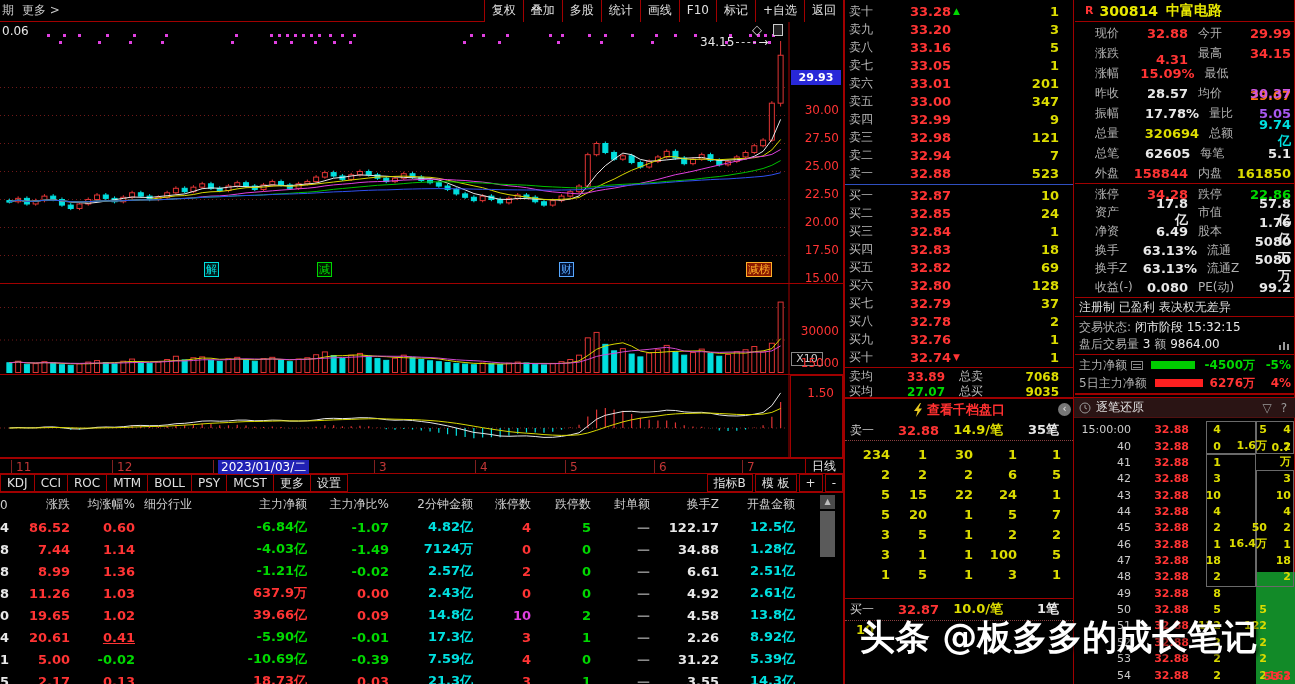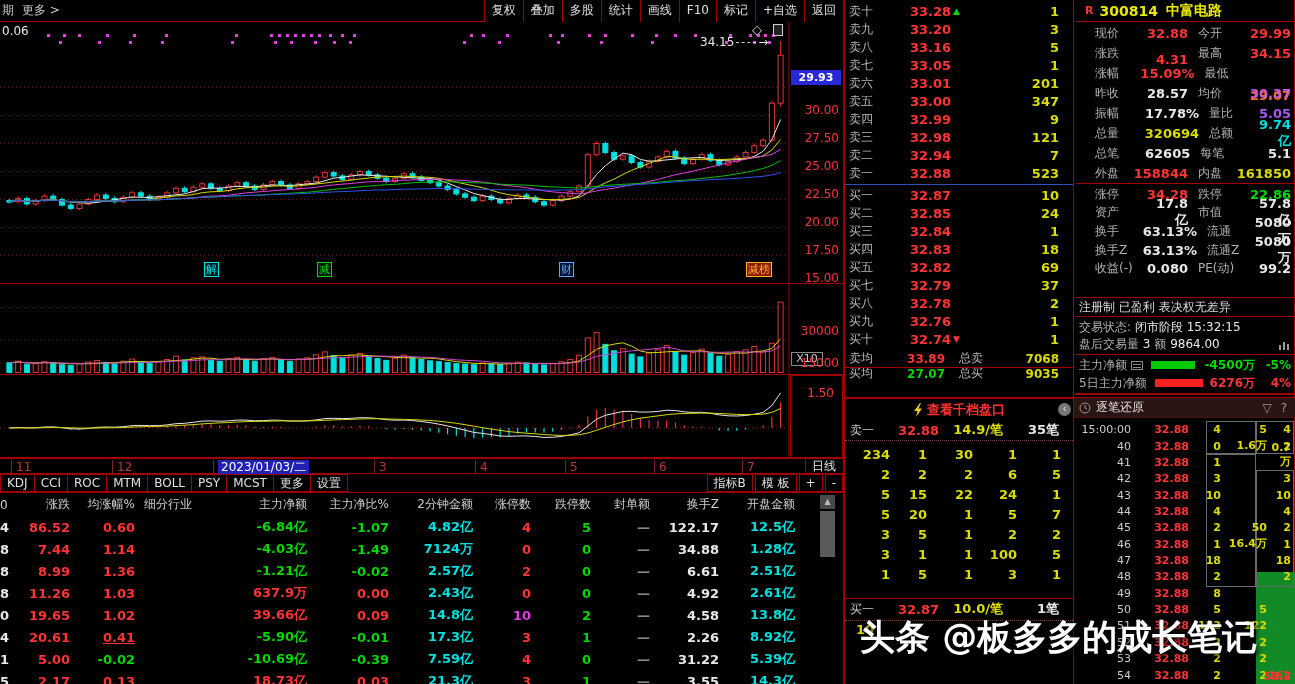--- a/index.html
+++ b/index.html
@@ -904,20 +904,26 @@
         <span class="ob-m"></span>
         <span class="ob-v">18</span>
       </div>
       <div class="ob-row">
         <span class="ob-l">买五</span>
         <span class="ob-p">32.82</span>
         <span class="ob-m"></span>
         <span class="ob-v">69</span>
       </div>
       <div class="ob-row">
+        <span class="ob-l">买六</span>
+        <span class="ob-p">32.80</span>
+        <span class="ob-m"></span>
+        <span class="ob-v">128</span>
+      </div>
+      <div class="ob-row">
         <span class="ob-l">买七</span>
         <span class="ob-p">32.79</span>
         <span class="ob-m"></span>
         <span class="ob-v">37</span>
       </div>
       <div class="ob-row">
         <span class="ob-l">买八</span>
         <span class="ob-p">32.78</span>
         <span class="ob-m"></span>
         <span class="ob-v">2</span>
@@ -1090,20 +1096,26 @@
         <span class="q-l2">跌停</span>
         <span class="q-v" style="color: rgb(0, 216, 0);">22.86</span>
       </div>
       <div class="q-row">
         <span class="q-l">资产</span>
         <span class="q-v" style="color: rgb(232, 232, 232);">17.8亿</span>
         <span class="q-l2">市值</span>
         <span class="q-v" style="color: rgb(232, 232, 232);">57.8亿</span>
       </div>
       <div class="q-row">
+        <span class="q-l">净资</span>
+        <span class="q-v" style="color: rgb(232, 232, 232);">6.49</span>
+        <span class="q-l2">股本</span>
+        <span class="q-v" style="color: rgb(232, 232, 232);">1.76亿</span>
+      </div>
+      <div class="q-row">
         <span class="q-l">换手</span>
         <span class="q-v" style="color: rgb(232, 232, 232);">63.13%</span>
         <span class="q-l2">流通</span>
         <span class="q-v" style="color: rgb(232, 232, 232);">5080万</span>
       </div>
       <div class="q-row">
         <span class="q-l">换手Z</span>
         <span class="q-v" style="color: rgb(232, 232, 232);">63.13%</span>
         <span class="q-l2">流通Z</span>
         <span class="q-v" style="color: rgb(232, 232, 232);">5080万</span>

